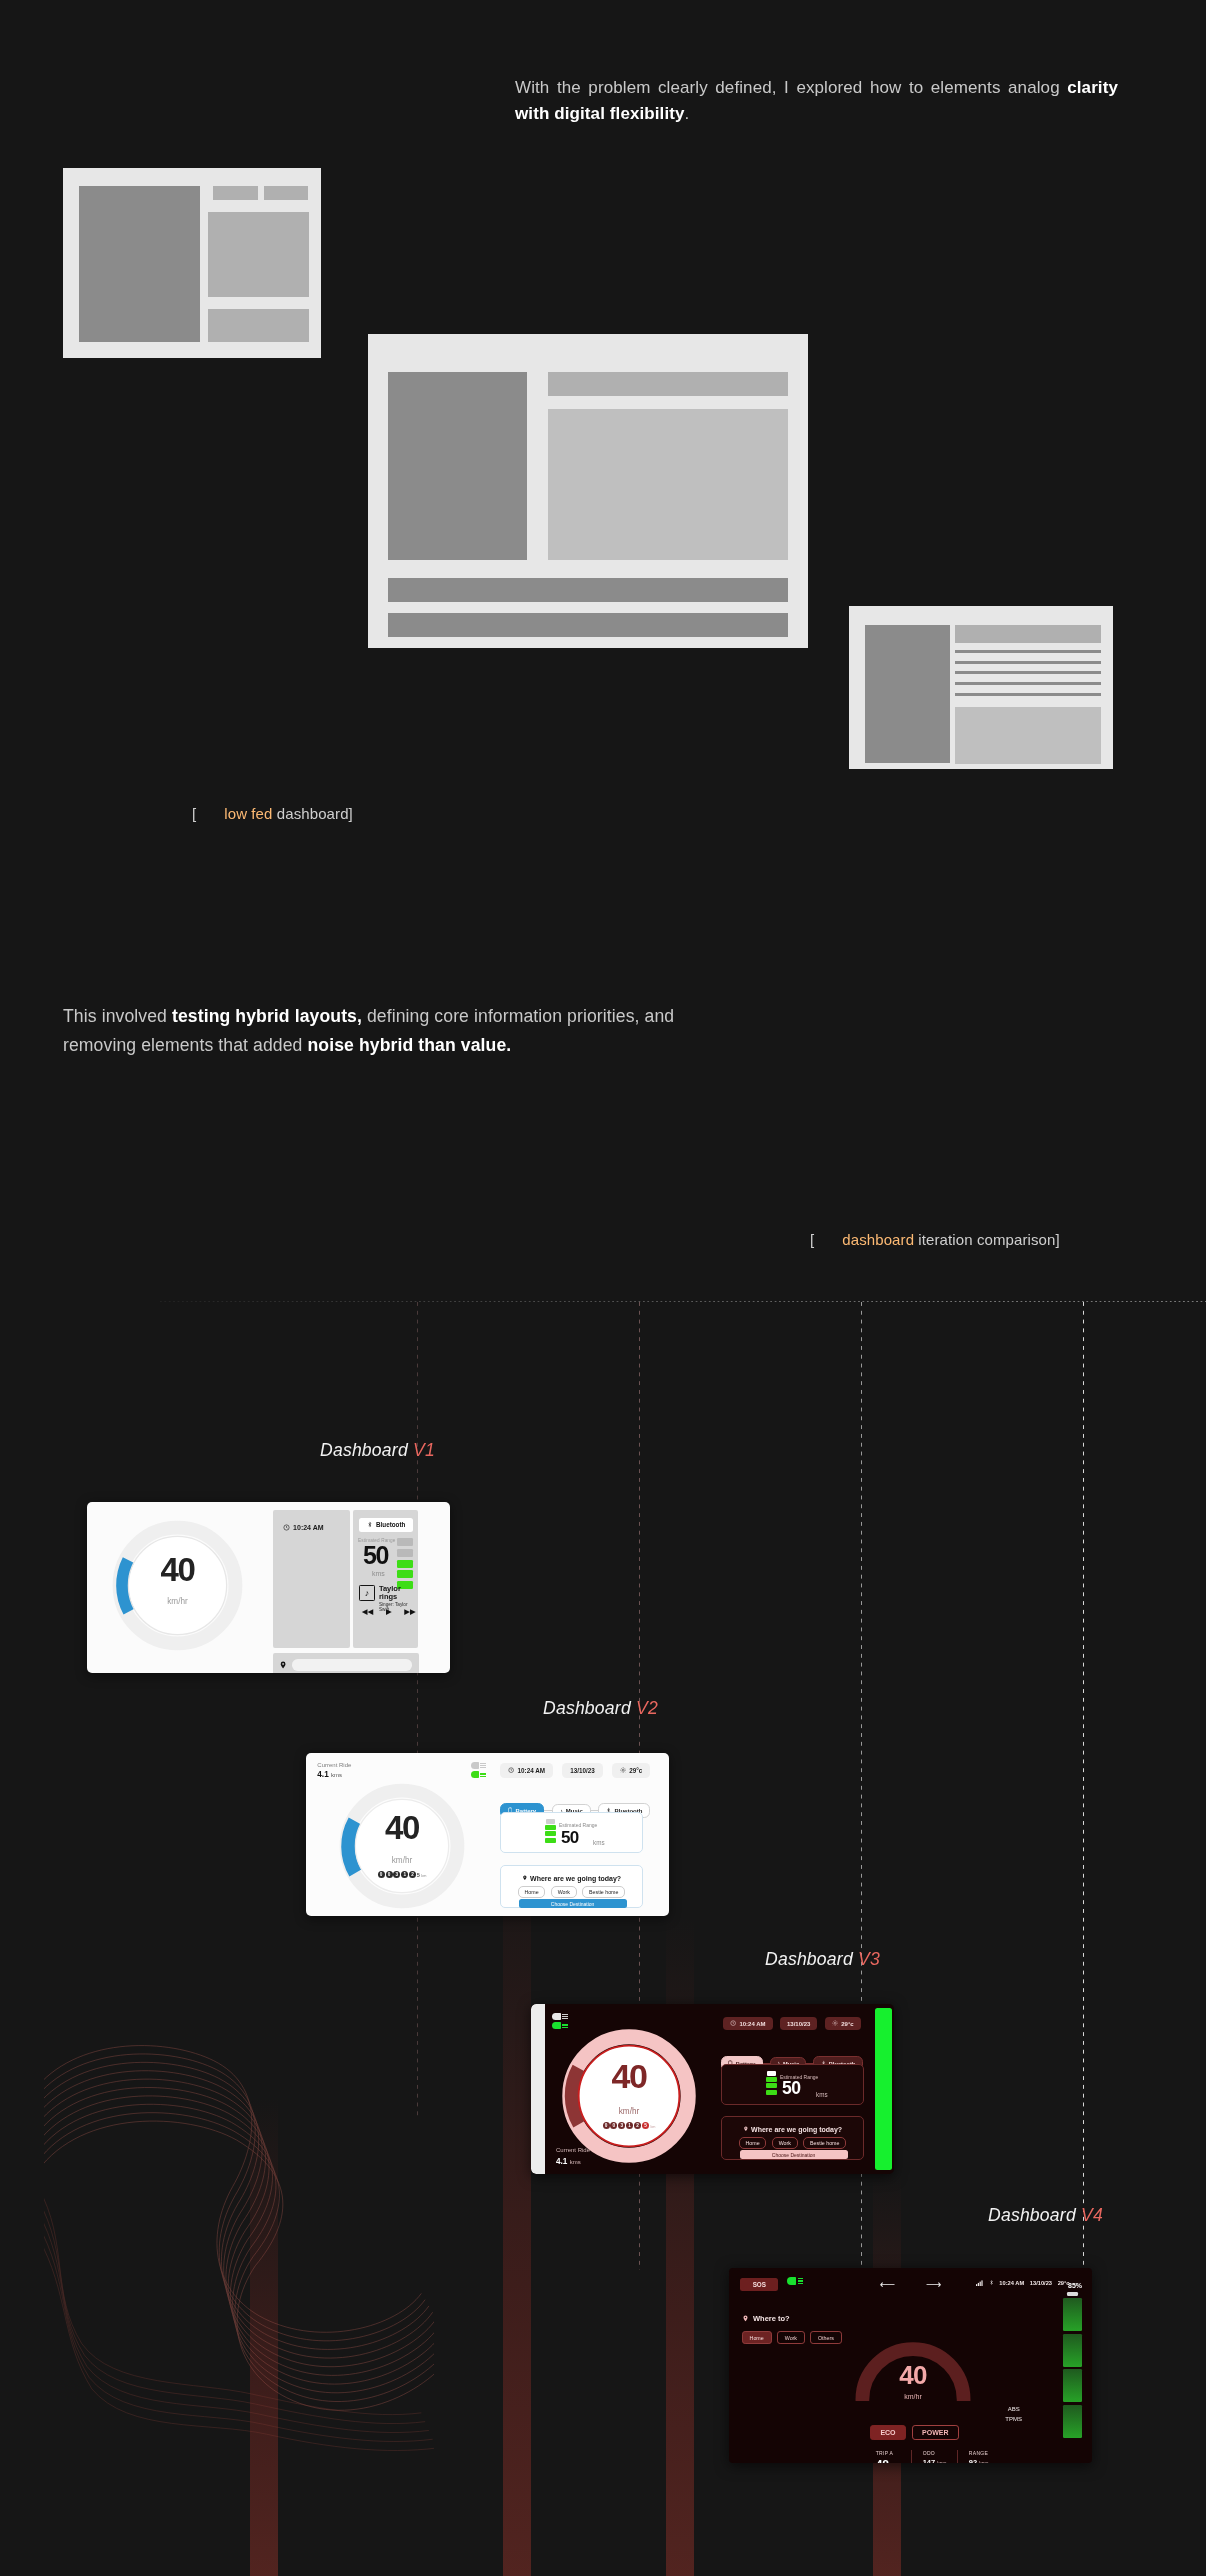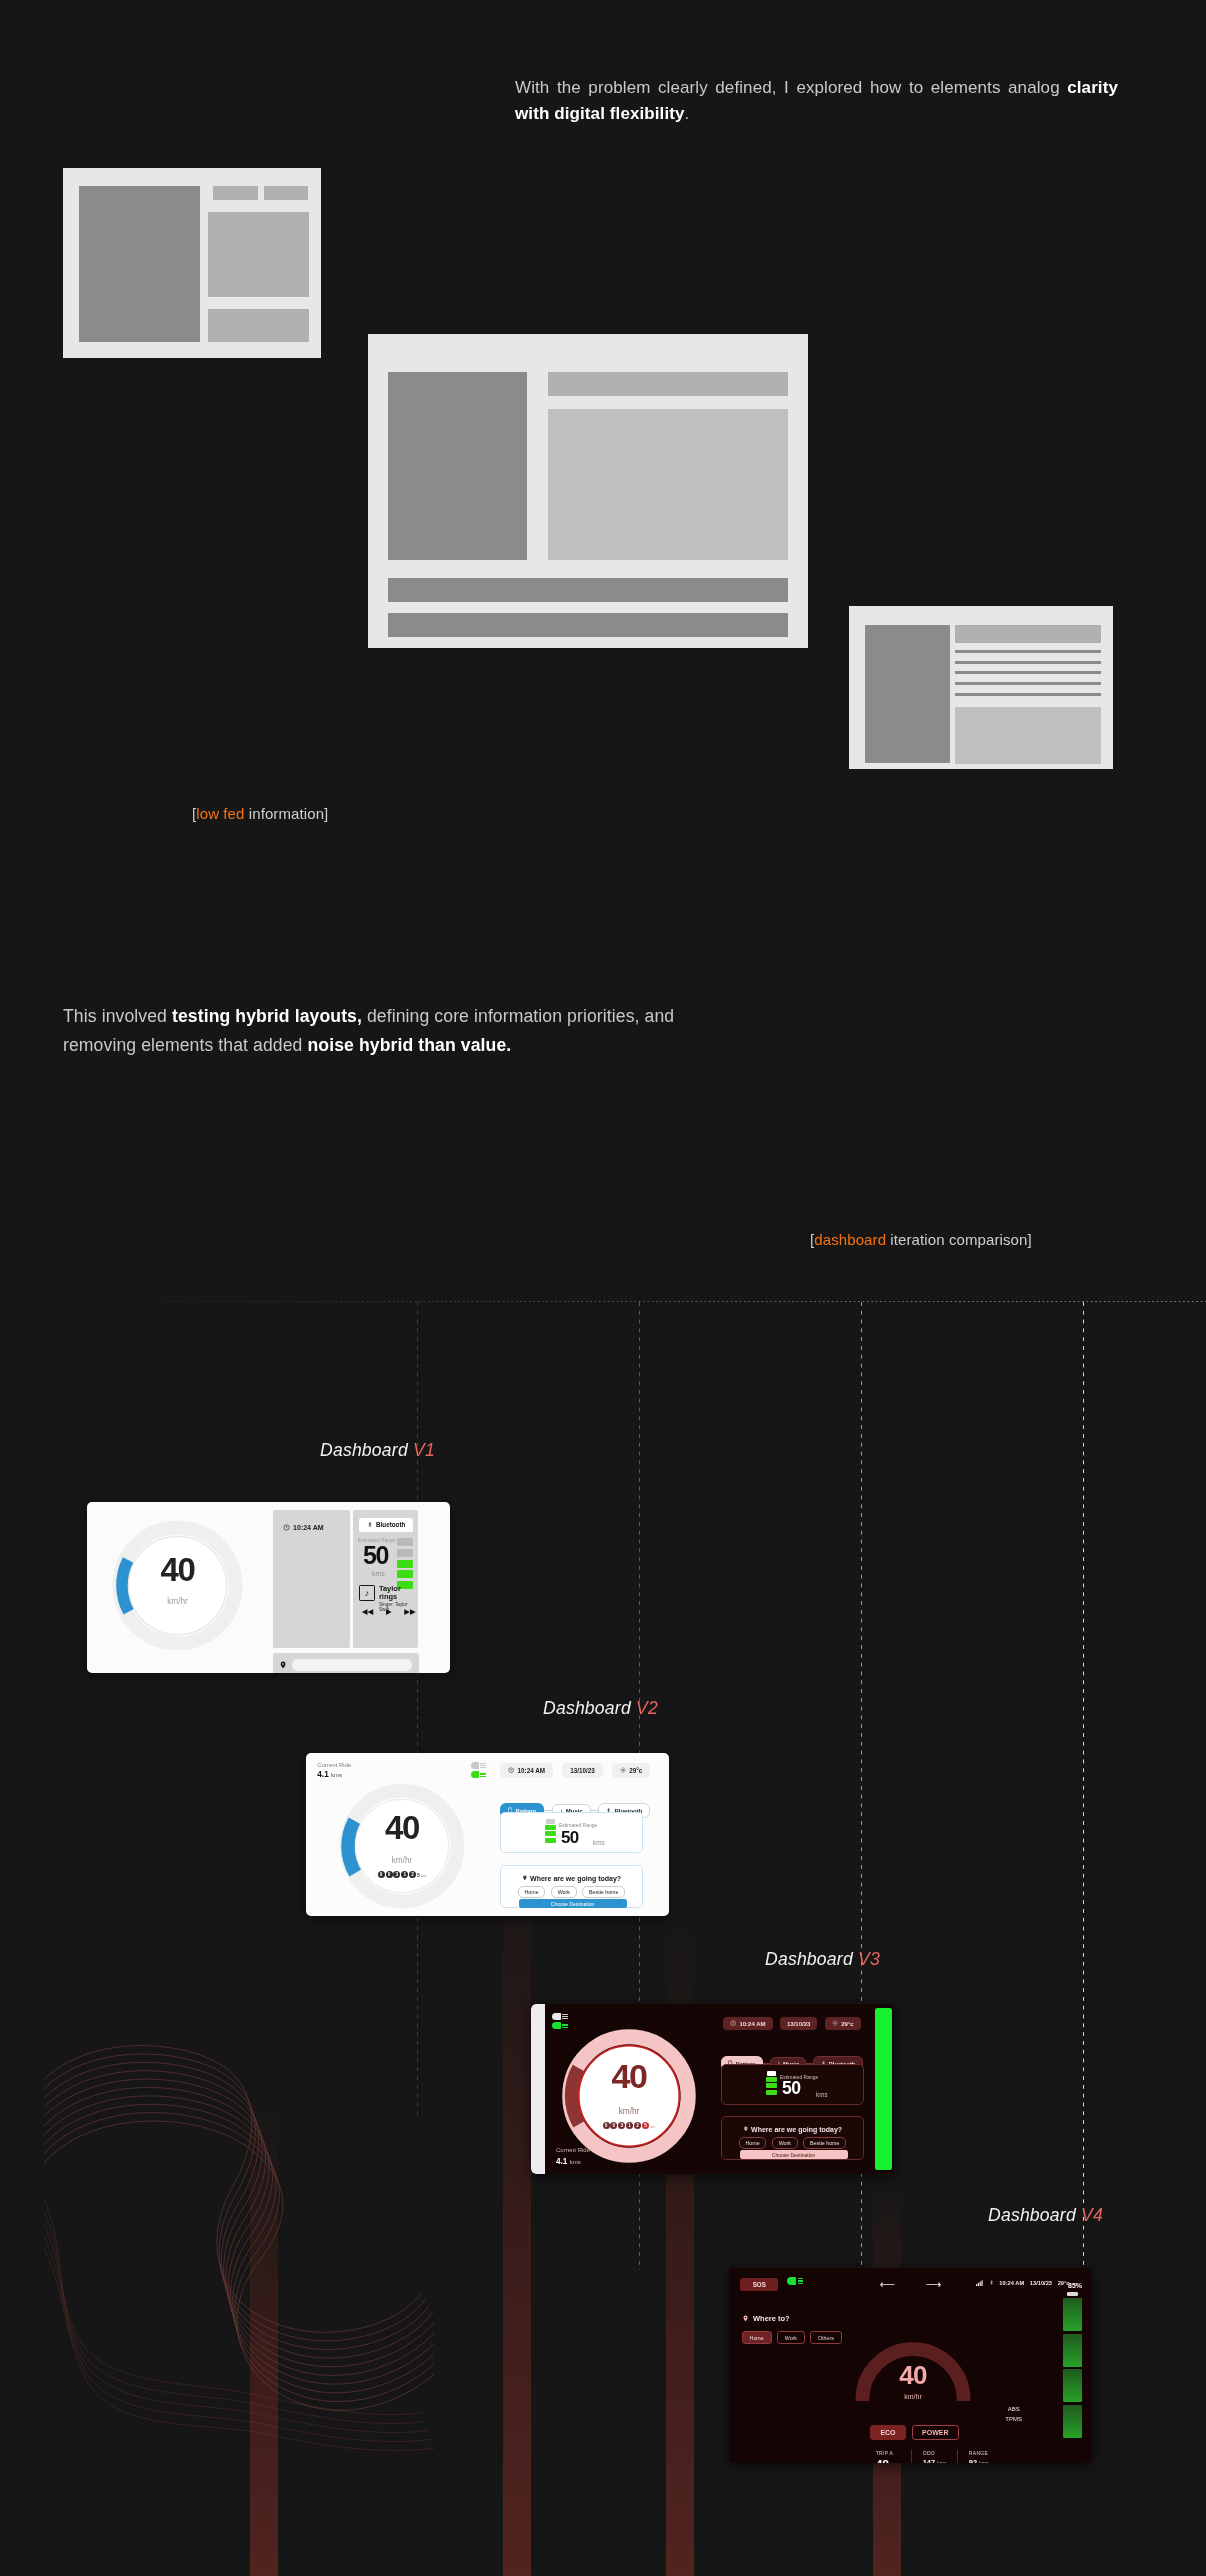--- a/index.html
+++ b/index.html
@@ -23,21 +23,21 @@
   .intro b { color:#ffffff; font-weight:700; }
 
   
   .wf { position:absolute; background:#e7e7e7; }
   .wf .blk { position:absolute; }
   .g-dark  { background:#8b8b8b; }
   .g-mid   { background:#b0b0b0; }
   .g-light { background:#bfbfbf; }
 
   .cap { position:absolute; font-size:15px; color:#cfcfcf; letter-spacing:0.1px; }
-  .cap .hl { color:#f97316; }
+  .cap .hl { color:#fdba74;padding-left:28px; }
 
   
   .para2 {
     position:absolute; left:63px; top:1002px; width:628px;
     font-size:17.6px; line-height:1.62; color:#c9c9c9; letter-spacing:0.1px;
   }
   .para2 b { color:#ffffff; font-weight:700; }
 
   
   .hline {
@@ -233,21 +233,21 @@
   <div class="blk g-mid" style="left:106px;top:19px;  width:146px; height:17.6px;"></div>
   <div class="blk g-dark" style="left:106px;top:44px;  width:146px; height:2.5px;"></div>
   <div class="blk g-dark" style="left:106px;top:55px;  width:146px; height:2.5px;"></div>
   <div class="blk g-dark" style="left:106px;top:65px; width:146px; height:2.5px;"></div>
   <div class="blk g-dark" style="left:106px;top:76px; width:146px; height:2.5px;"></div>
   <div class="blk g-dark" style="left:106px;top:87px; width:146px; height:2.5px;"></div>
   <div class="blk g-light" style="left:106px;top:101px; width:146px; height:57px;"></div>
 </div>
 
 <div class="cap" style="left:192px; top:805px;">
-  <span>[</span><span class="hl">low fed</span><span> information]</span>
+  <span>[</span><span class="hl">low fed</span><span> dashboard]</span>
 </div>
 
 <p class="para2">
   <span>This involved </span><b>testing hybrid layouts,</b><span> defining core information priorities, and removing elements that added </span><b>noise hybrid than value.</b>
 </p>
 
 <div class="cap" style="left:810px; top:1231px;">
   <span>[</span><span class="hl">dashboard</span><span> iteration comparison]</span>
 </div>
 

